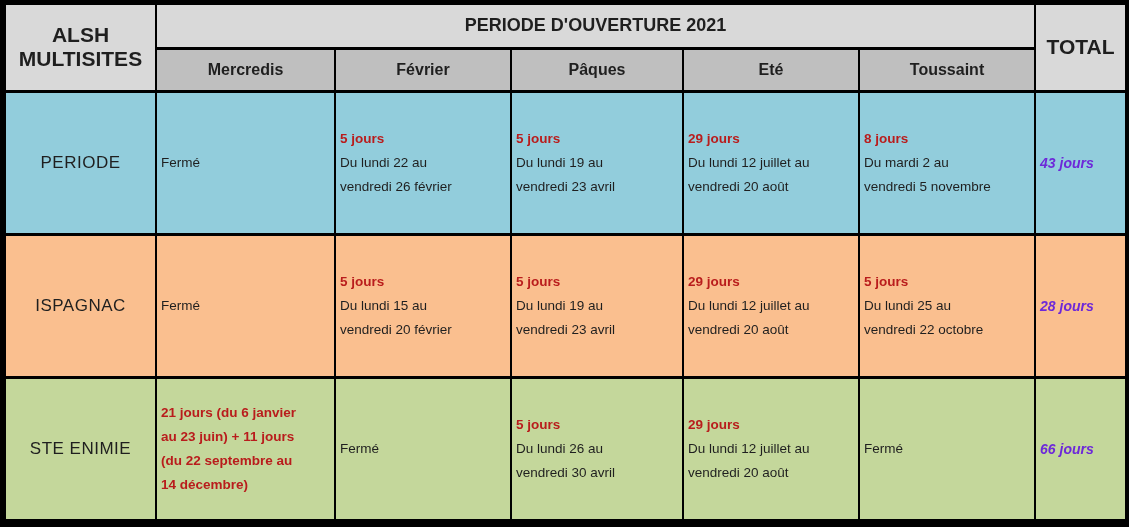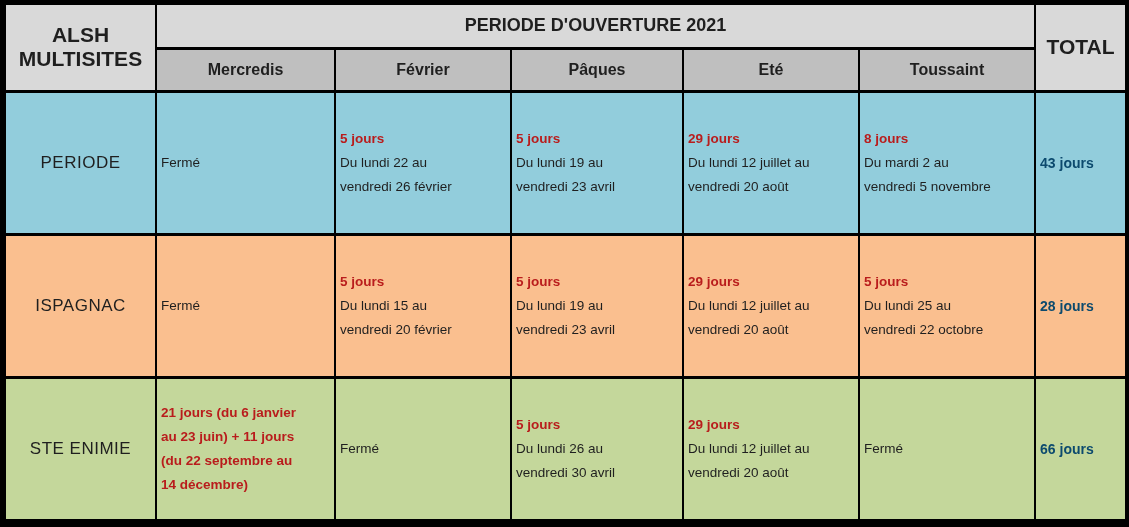--- a/index.html
+++ b/index.html
@@ -66,22 +66,23 @@
   td.period .b {
     font-weight: bold;
     white-space: pre-line;
     color: #b91c1c;
   }
   td.period .n {
     white-space: pre-line;
   }
   td.total {
     font-weight: bold;
-    color: #0c4a6e;
+    color: #6d28d9;
     font-size: 14px;
+    font-style: italic;
   }
   tr[data-color="row-blue"]   > * { background: var(--row-blue,   #92cddc); }
   tr[data-color="row-orange"] > * { background: var(--row-orange, #fabf8f); }
   tr[data-color="row-green"]  > * { background: var(--row-green,  #c4d79b); }
 </style>
 </head>
 <body>
 
 <div class="frame">
   <table>

